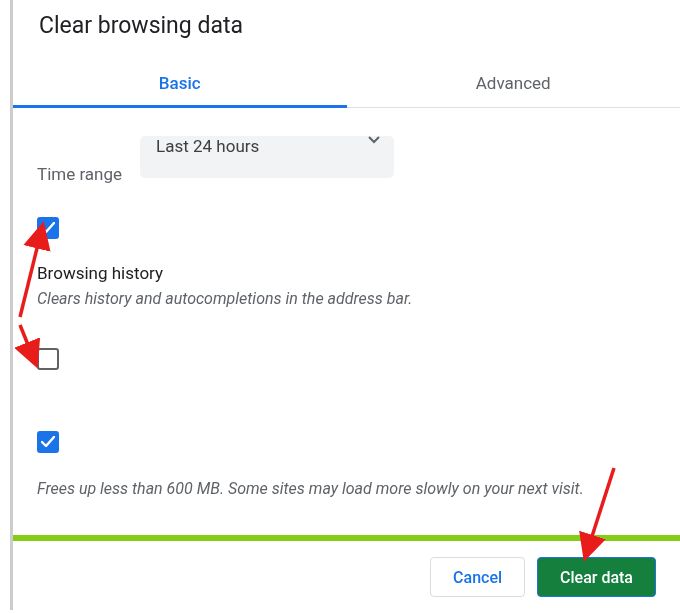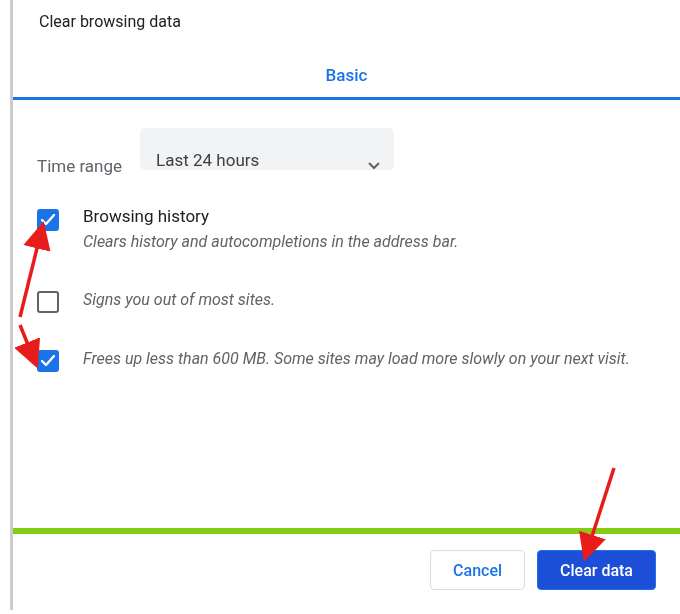--- a/index.html
+++ b/index.html
@@ -16,21 +16,21 @@
     position: absolute;
     top: 0;
     left: 10px;
     right: 0;
     height: 610px;
     border-left: 3px solid #ccc;
     display: flex;
     flex-direction: column;
   }
   .title {
-    font-size: 16px;
+    font-size: 23px;
     color: #202124;
     padding: 12px 20px 10px 26px;
   }
   .tabs {
     display: flex;
     border-bottom: 1px solid #e0e0e0;
     margin-top: 16px;
   }
   .tab {
     flex: 1;
@@ -56,33 +56,34 @@
     gap: 18px;
     margin-bottom: 30px;
   }
   .time-label { color: #5f6368; font-size: 17px; margin-top: 34px; }
   .select {
     flex: 0 0 254px;
     height: 42px;
     background: #f1f3f4;
     border-radius: 5px;
     display: flex;
-    align-items: flex-end;
+    align-items: flex-start;
     justify-content: space-between;
     padding: 0 14px 0 16px;
     color: #3c4043;
     font-size: 17px;
     cursor: pointer;
   }
   .select .arrow svg { display:block; }
   .option {
     display: flex;
     align-items: flex-start;
     gap: 24px;
     margin-bottom: 34px;
+    flex-direction: column;
   }
   .checkbox {
     flex: 0 0 22px;
     width: 22px;
     height: 22px;
     border-radius: 3px;
     margin-top: 3px;
     display: flex;
     align-items: center;
     justify-content: center;
@@ -105,33 +106,34 @@
     padding: 0 22px;
     border-radius: 4px;
     font-size: 16px;
     display: inline-flex;
     align-items: center;
     justify-content: center;
     cursor: pointer;
     font-weight: 500;
   }
   .btn-secondary { border: 1px solid #dadce0; color: #1a73e8; background: #fff; }
-  .btn-primary   { background: #1d4ed8; color: #fff; border: 1px solid #1a73e8; }
+  .btn-primary   { background: #15803d; color: #fff; border: 1px solid #1a73e8; }
 
   
   .arrow-overlay { position: absolute; left:0; top:0; width:680px; height:614px; pointer-events:none; }
 </style>
 </head>
 <body>
 
 <div class="container">
   <div class="title">Clear browsing data</div>
 
   <div class="tabs">
     <div class="tab active">Basic</div>
+    <div class="tab">Advanced</div>
   </div>
 
   <div class="body">
     <div class="row-time">
       <span class="time-label">Time range</span>
       <div class="select">
         <span>Last 24 hours</span>
         <span class="arrow">
           <svg width="12" height="8" viewBox="0 0 12 8">
               <path d="M1 1 L6 6 L11 1" fill="none" stroke="#5f6368" stroke-width="2"></path>
@@ -148,21 +150,20 @@
       </div>
       <div class="opt-text">
         <div class="opt-title">Browsing history</div>
         <div class="opt-desc">Clears history and autocompletions in the address bar.</div>
       </div>
     </div>
 
     <div class="option">
       <div class="checkbox unchecked"></div>
       <div class="opt-text">
-        <div class="opt-desc">Signs you out of most sites.</div>
       </div>
     </div>
 
     <div class="option">
       <div class="checkbox checked">
         <svg width="14" height="12" viewBox="0 0 14 12">
             <path d="M1 6 L5 10 L13 1" fill="none" stroke="#fff" stroke-width="2.4" stroke-linecap="round" stroke-linejoin="round"></path>
           </svg>
       </div>
       <div class="opt-text">

